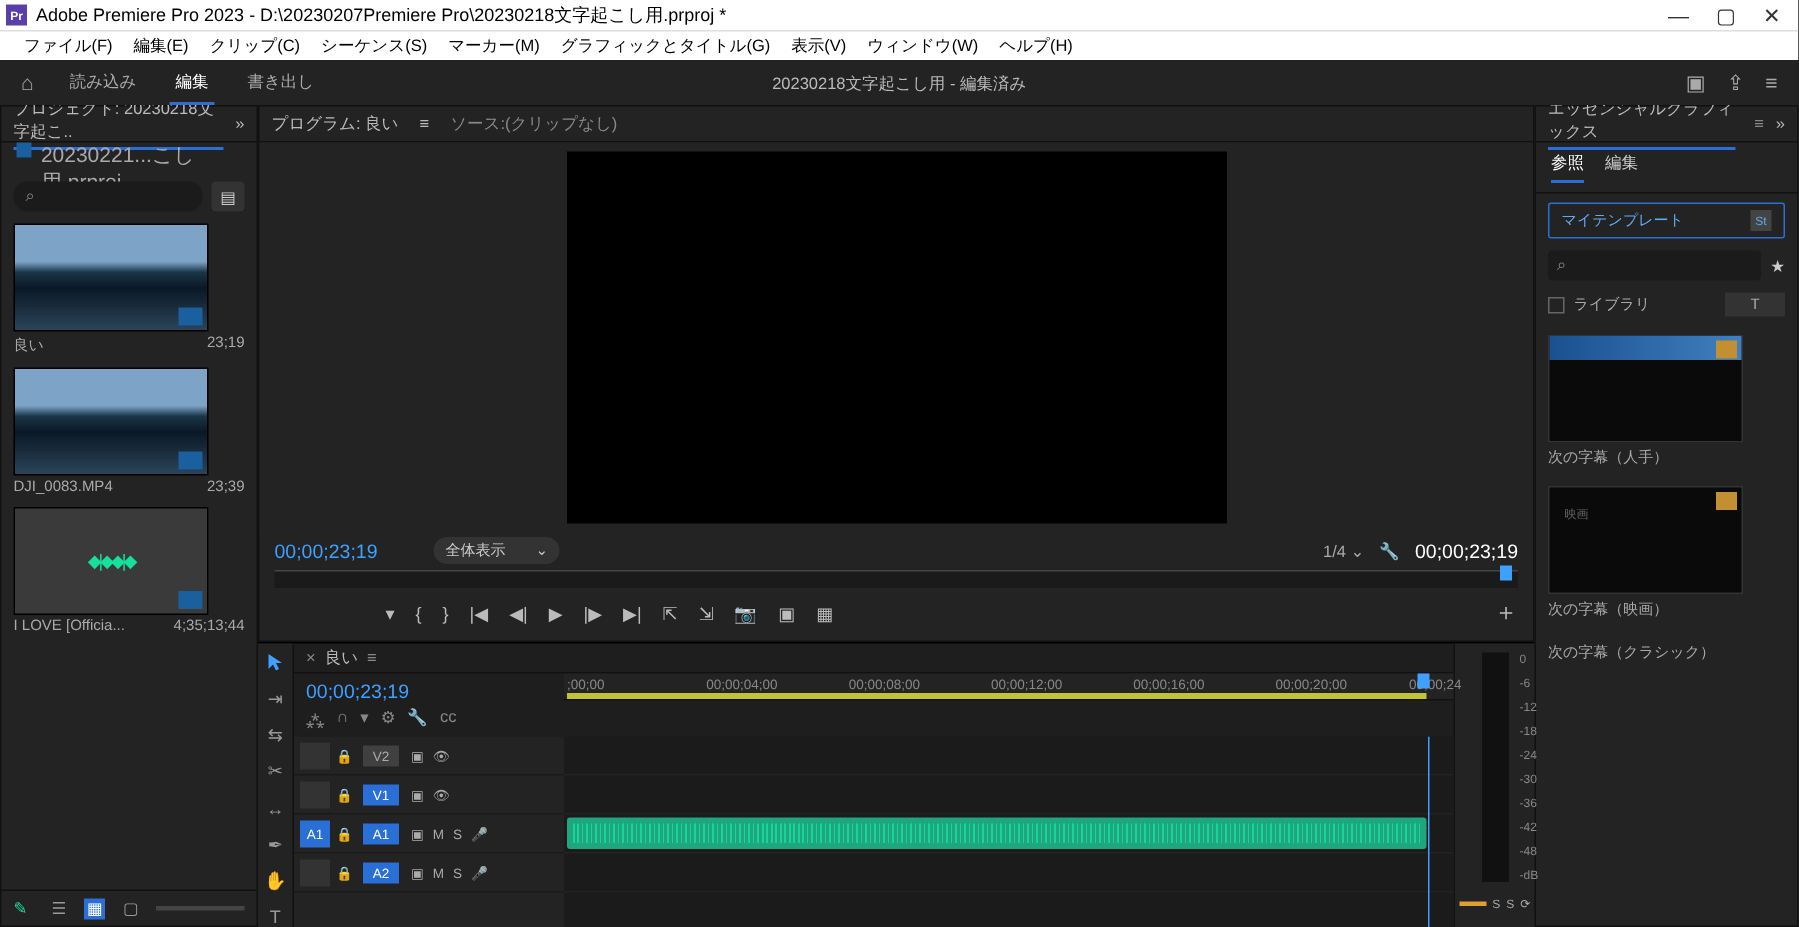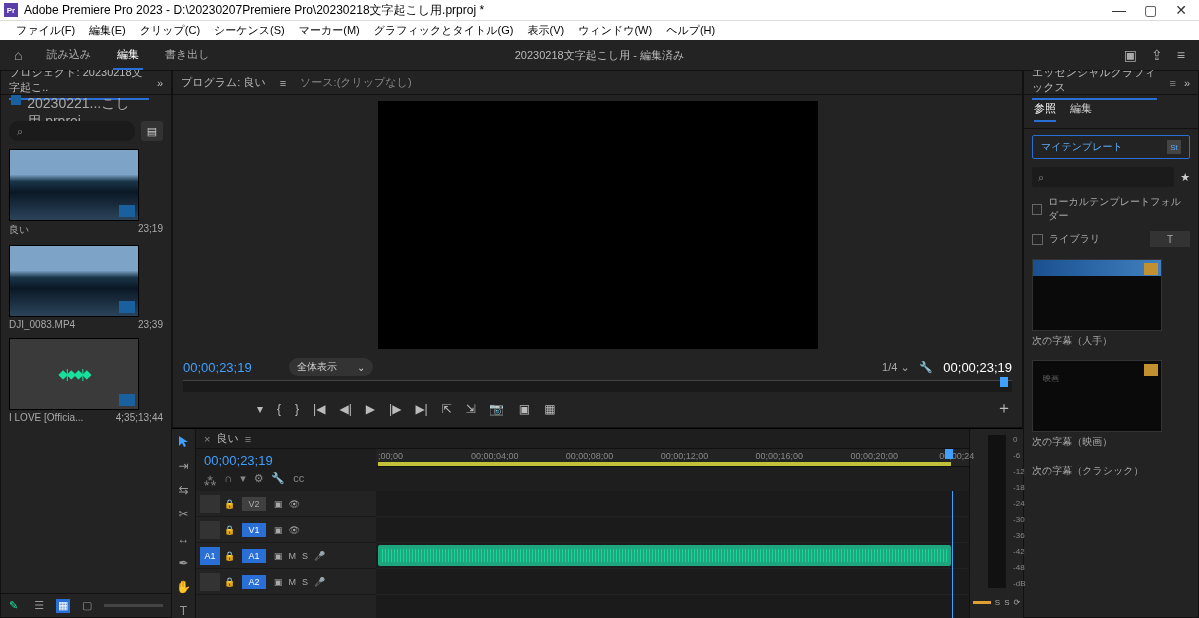--- a/index.html
+++ b/index.html
@@ -408,24 +408,20 @@
       <div class="eg-template-btn">
         <span>マイテンプレート</span>
         <span class="sq">St</span>
       </div>
       <div class="eg-search">
         <div class="sbox">⌕</div>
         <span>★</span>
       </div>
       <div class="eg-check">
         <span class="cbox"></span>
-          <span>ローカルテンプレートフォルダー</span>
-      </div>
-      <div class="eg-check">
-        <span class="cbox"></span>
           <span>ライブラリ</span>
         <span class="tbox">T</span>
       </div>
       <div class="eg-preset">
         <div class="p-thumb blue-strip">
             <div class="badge"></div>
           </div>
         <div class="p-label">次の字幕（人手）</div>
       </div>
       <div class="eg-preset">

